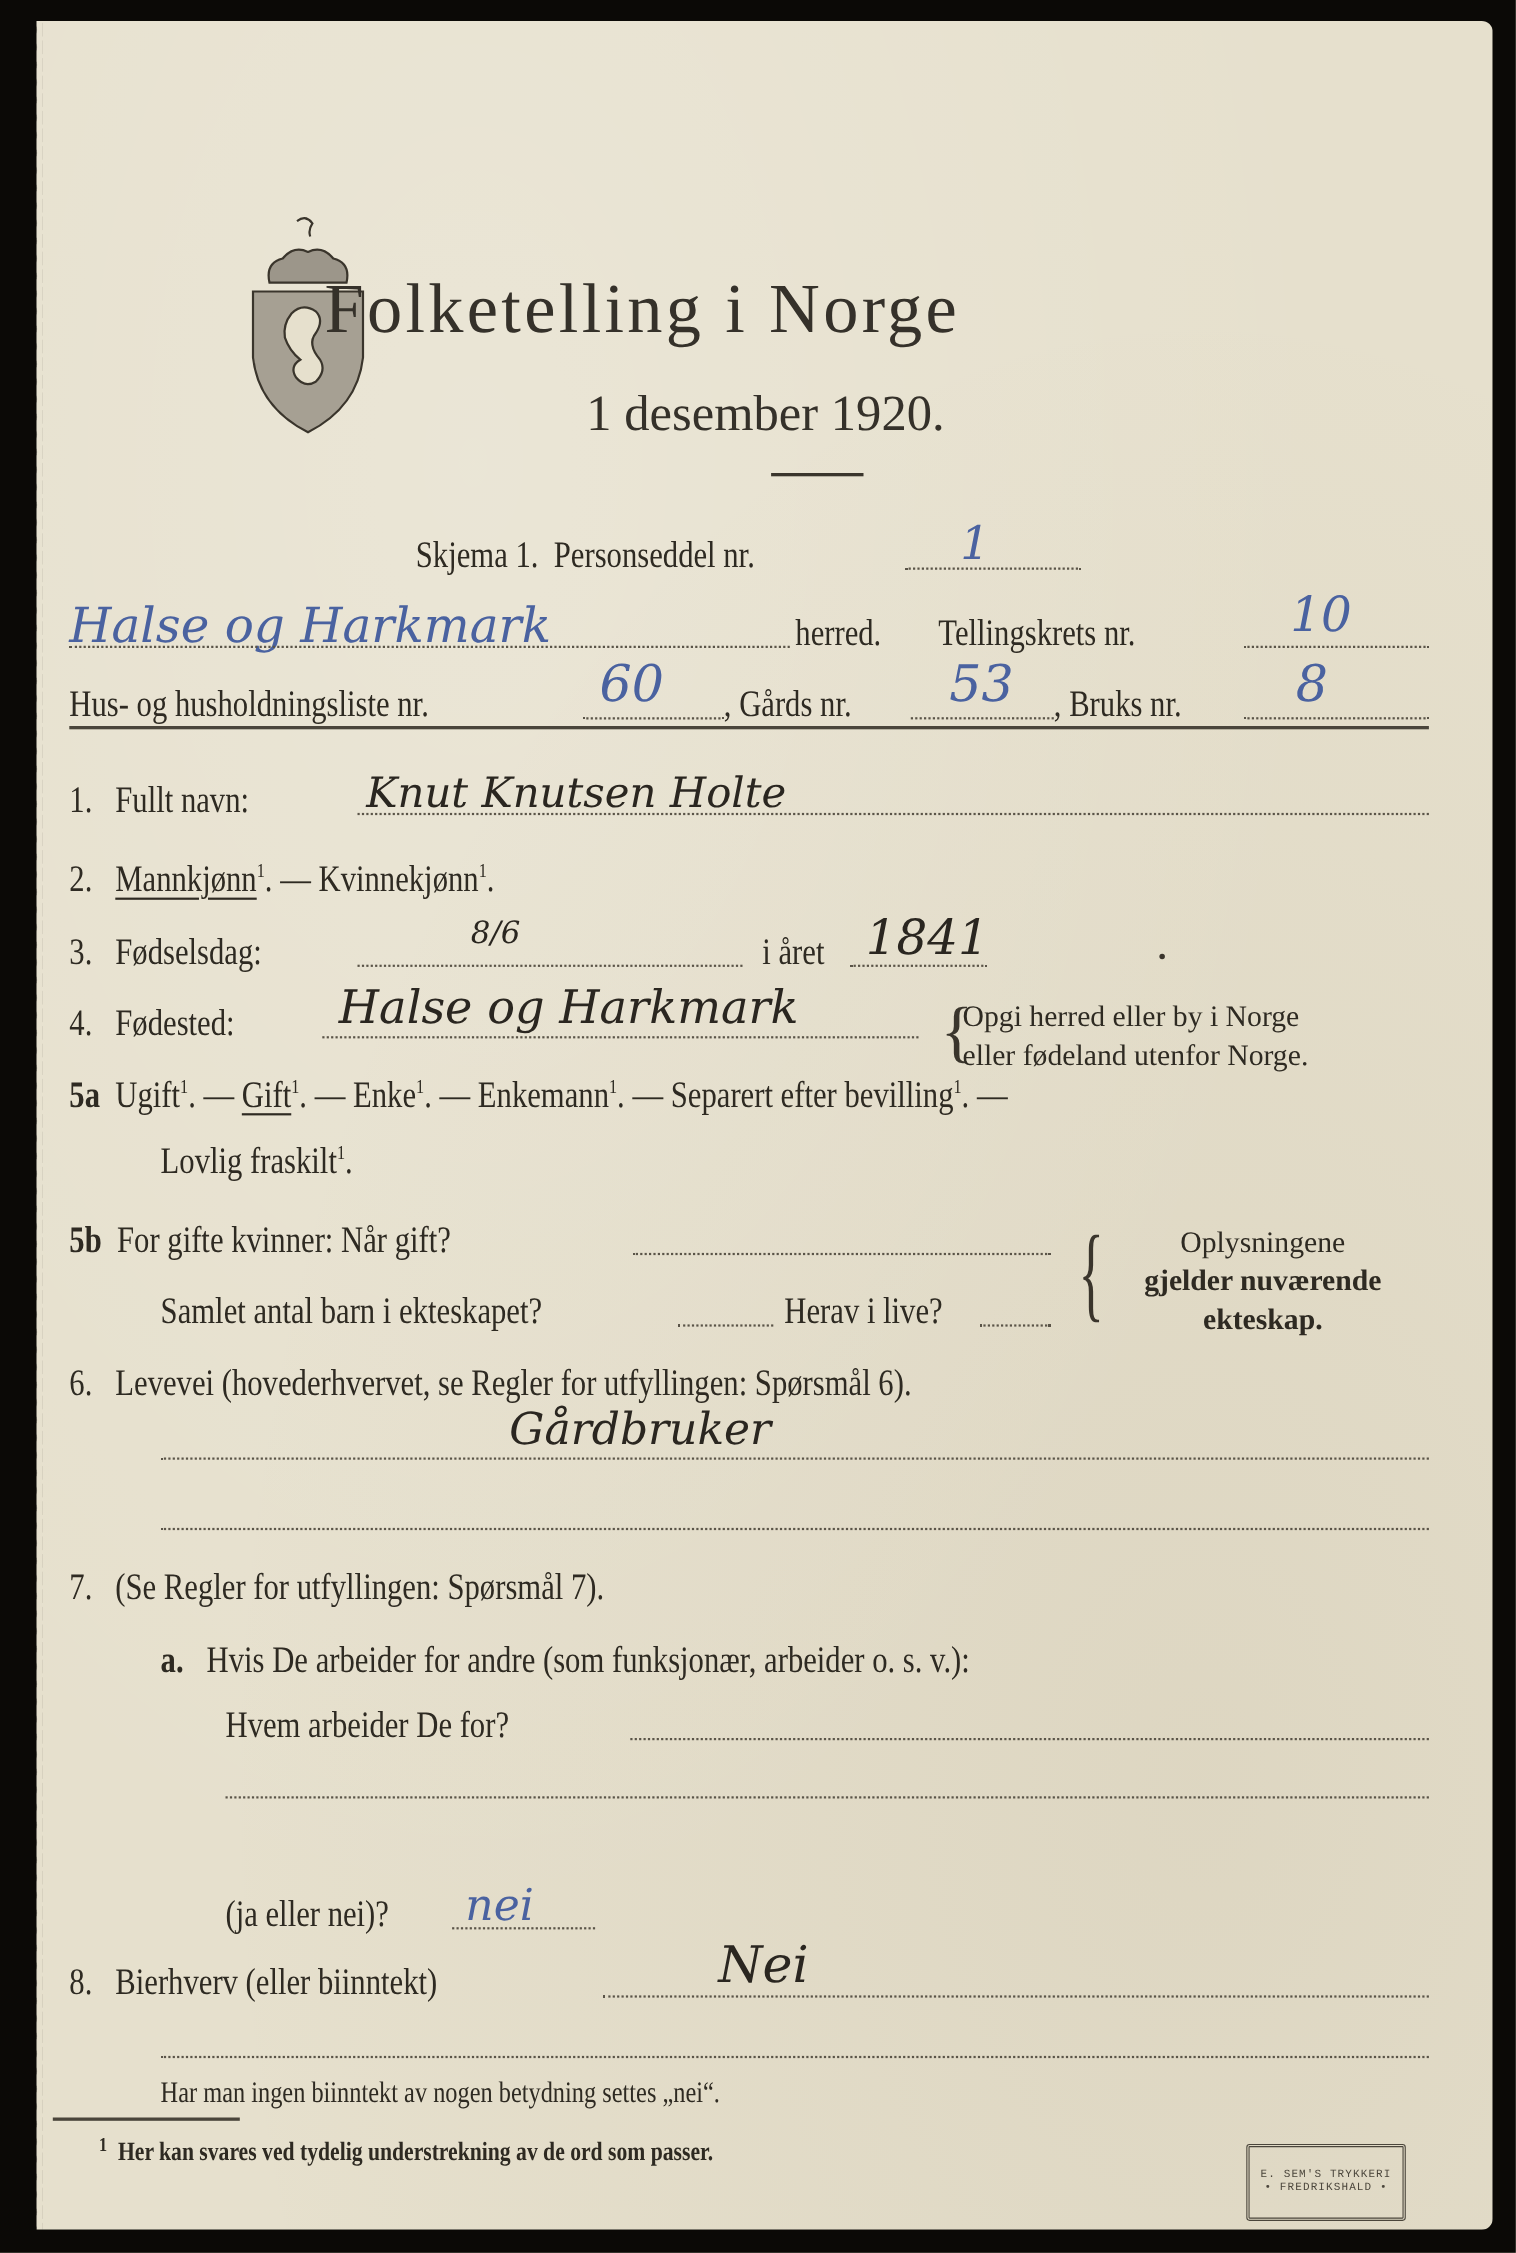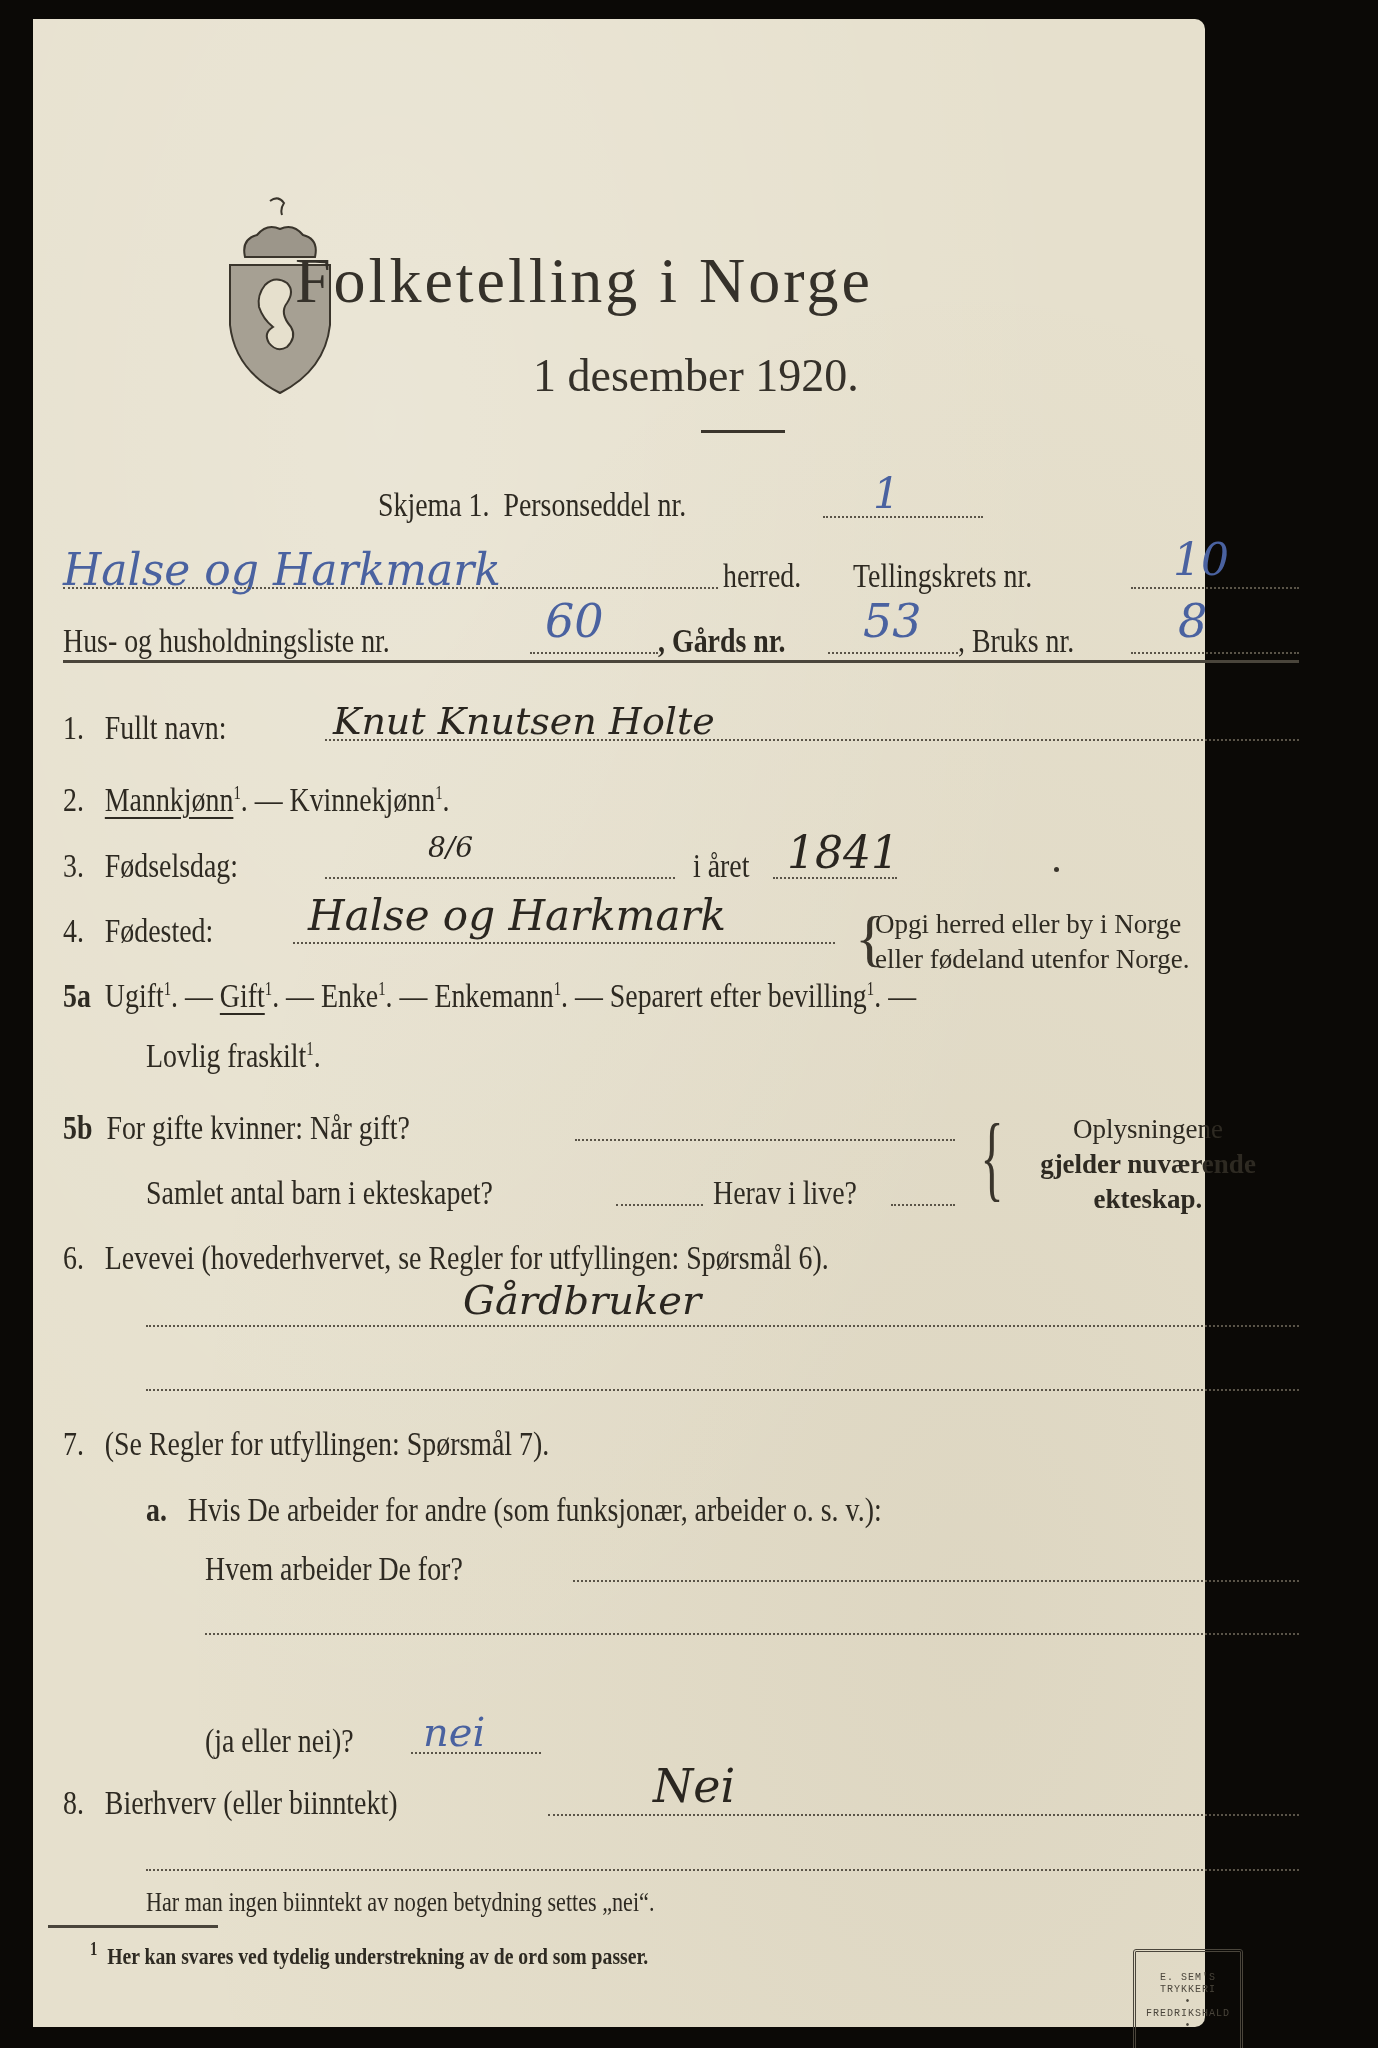--- a/index.html
+++ b/index.html
@@ -1,21 +1,21 @@
 <!DOCTYPE html>
 <html><head>
 <meta charset="utf-8">
 <style>
   html, body { margin:0; padding:0; }
   body {
     width:1378px; height:2048px; background:#0b0906; position:relative; overflow:hidden;
     font-family:"Liberation Serif","DejaVu Serif",serif; color:#2e2a22;
   }
   .paper {
-    position:absolute; left:33px; top:19px; width:1172px; height:2008px;
+    position:absolute; left:33px; top:19px; width:1324px; height:2008px;
     background:#e6e0cd;
     background-image:
       radial-gradient(ellipse at 30% 20%, rgba(255,255,255,0.18), transparent 60%),
       radial-gradient(ellipse at 80% 80%, rgba(120,100,60,0.08), transparent 60%);
     border-radius:0 10px 10px 0;
   }
   .perf {
     position:absolute; left:-6px; top:0; width:12px; height:100%;
     background-image:radial-gradient(circle at 0 8px, #0b0906 6px, transparent 6.5px);
     background-size:12px 16px;
@@ -67,21 +67,21 @@
   <div class="abs hand blue" style="left:30px; top:525px; font-size:44px;">Halse og Harkmark</div>
   <div class="dotline" style="left:30px; top:568px; width:655px;"></div>
   <div class="abs t" style="left:690px; top:538px;"><span class="narrow">herred.</span></div>
   <div class="abs t" style="left:820px; top:538px;"><span class="narrow">Tellingskrets nr.</span></div>
   <div class="dotline" style="left:1098px; top:568px; width:168px;"></div>
   <div class="abs hand blue" style="left:1140px; top:515px; font-size:44px;">10</div>
 
   <div class="abs t" style="left:30px; top:603px;"><span class="narrow">Hus- og husholdningsliste nr.</span></div>
   <div class="dotline" style="left:497px; top:633px; width:128px;"></div>
   <div class="abs hand blue" style="left:512px; top:575px; font-size:46px;">60</div>
-  <div class="abs t" style="left:625px; top:603px;font-weight:bold;"><span class="narrow">, Gårds nr.</span></div>
+  <div class="abs t" style="left:625px; top:603px;"><span class="narrow">, Gårds nr.</span></div>
   <div class="dotline" style="left:795px; top:633px; width:130px;"></div>
   <div class="abs hand blue" style="left:830px; top:575px; font-size:46px;">53</div>
   <div class="abs t" style="left:925px; top:603px;"><span class="narrow">, Bruks nr.</span></div>
   <div class="dotline" style="left:1098px; top:633px; width:168px;"></div>
   <div class="abs hand blue" style="left:1145px; top:575px; font-size:46px;">8</div>
 
   <div class="abs" style="left:30px; top:641px; width:1236px; border-top:3px solid #4a453b;"></div>
 
   <div class="abs t" style="left:30px; top:690px;">
     <span class="narrow"><span>1.</span>&nbsp;&nbsp;&nbsp;<span>Fullt navn:</span></span>

